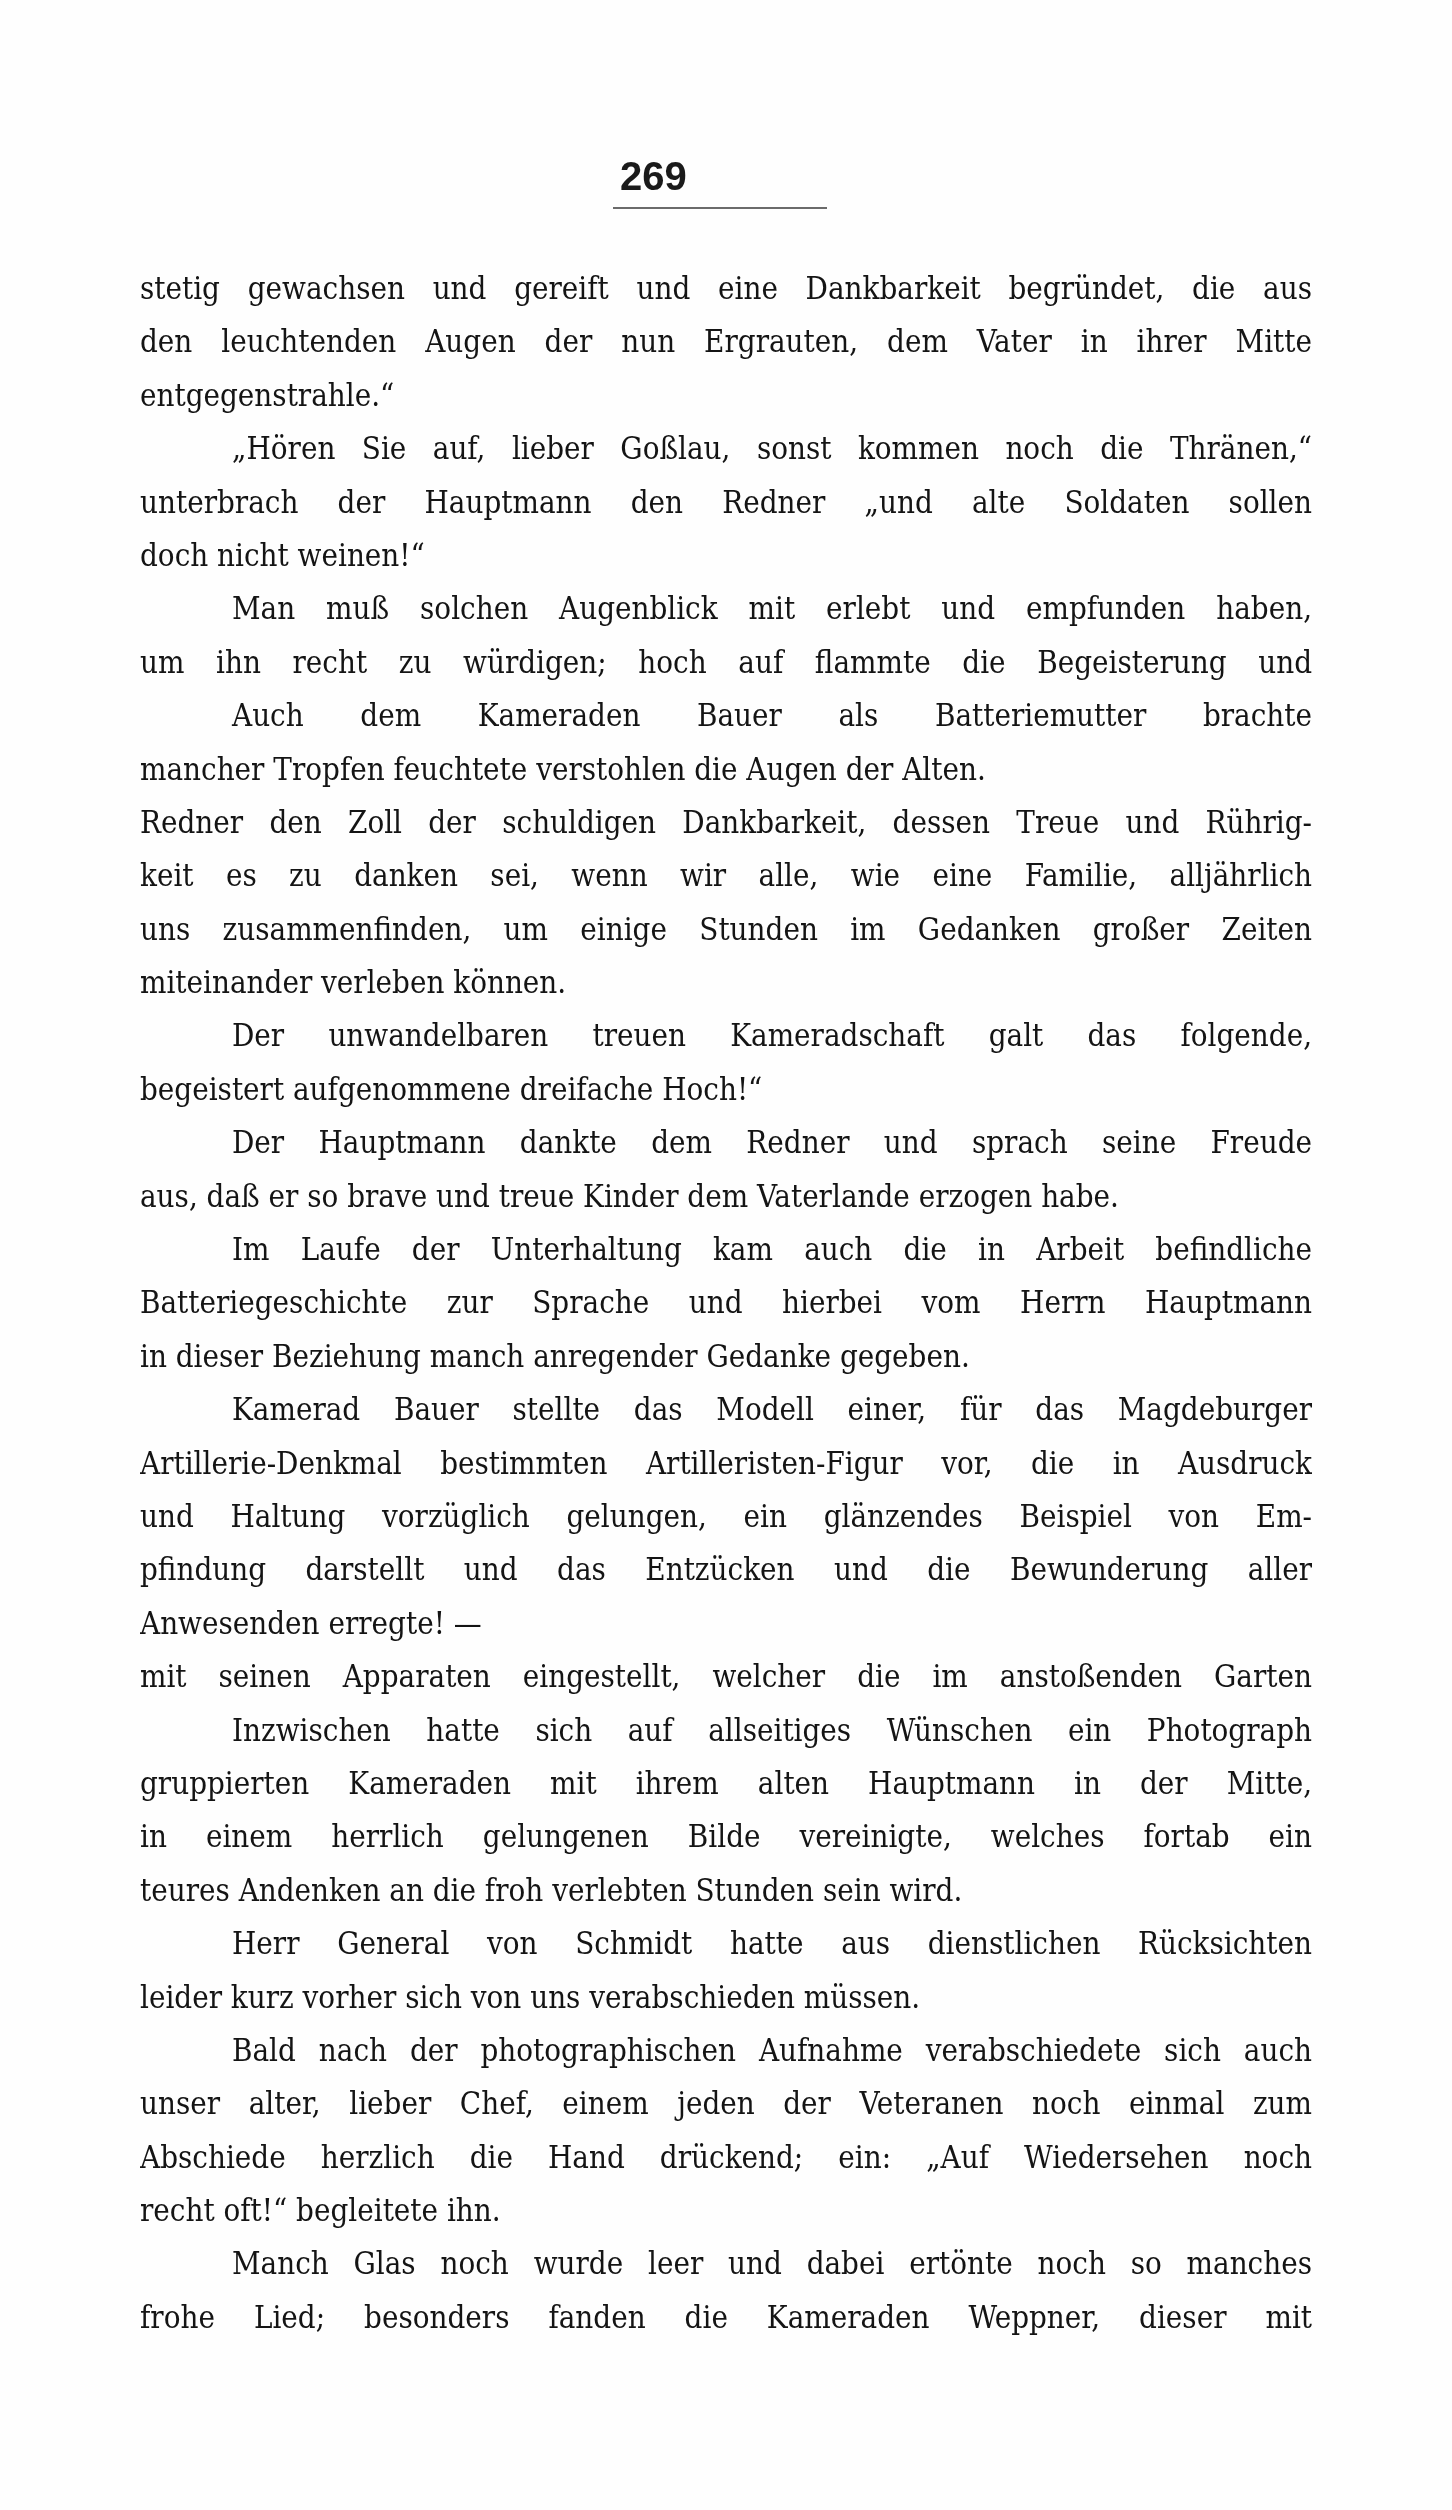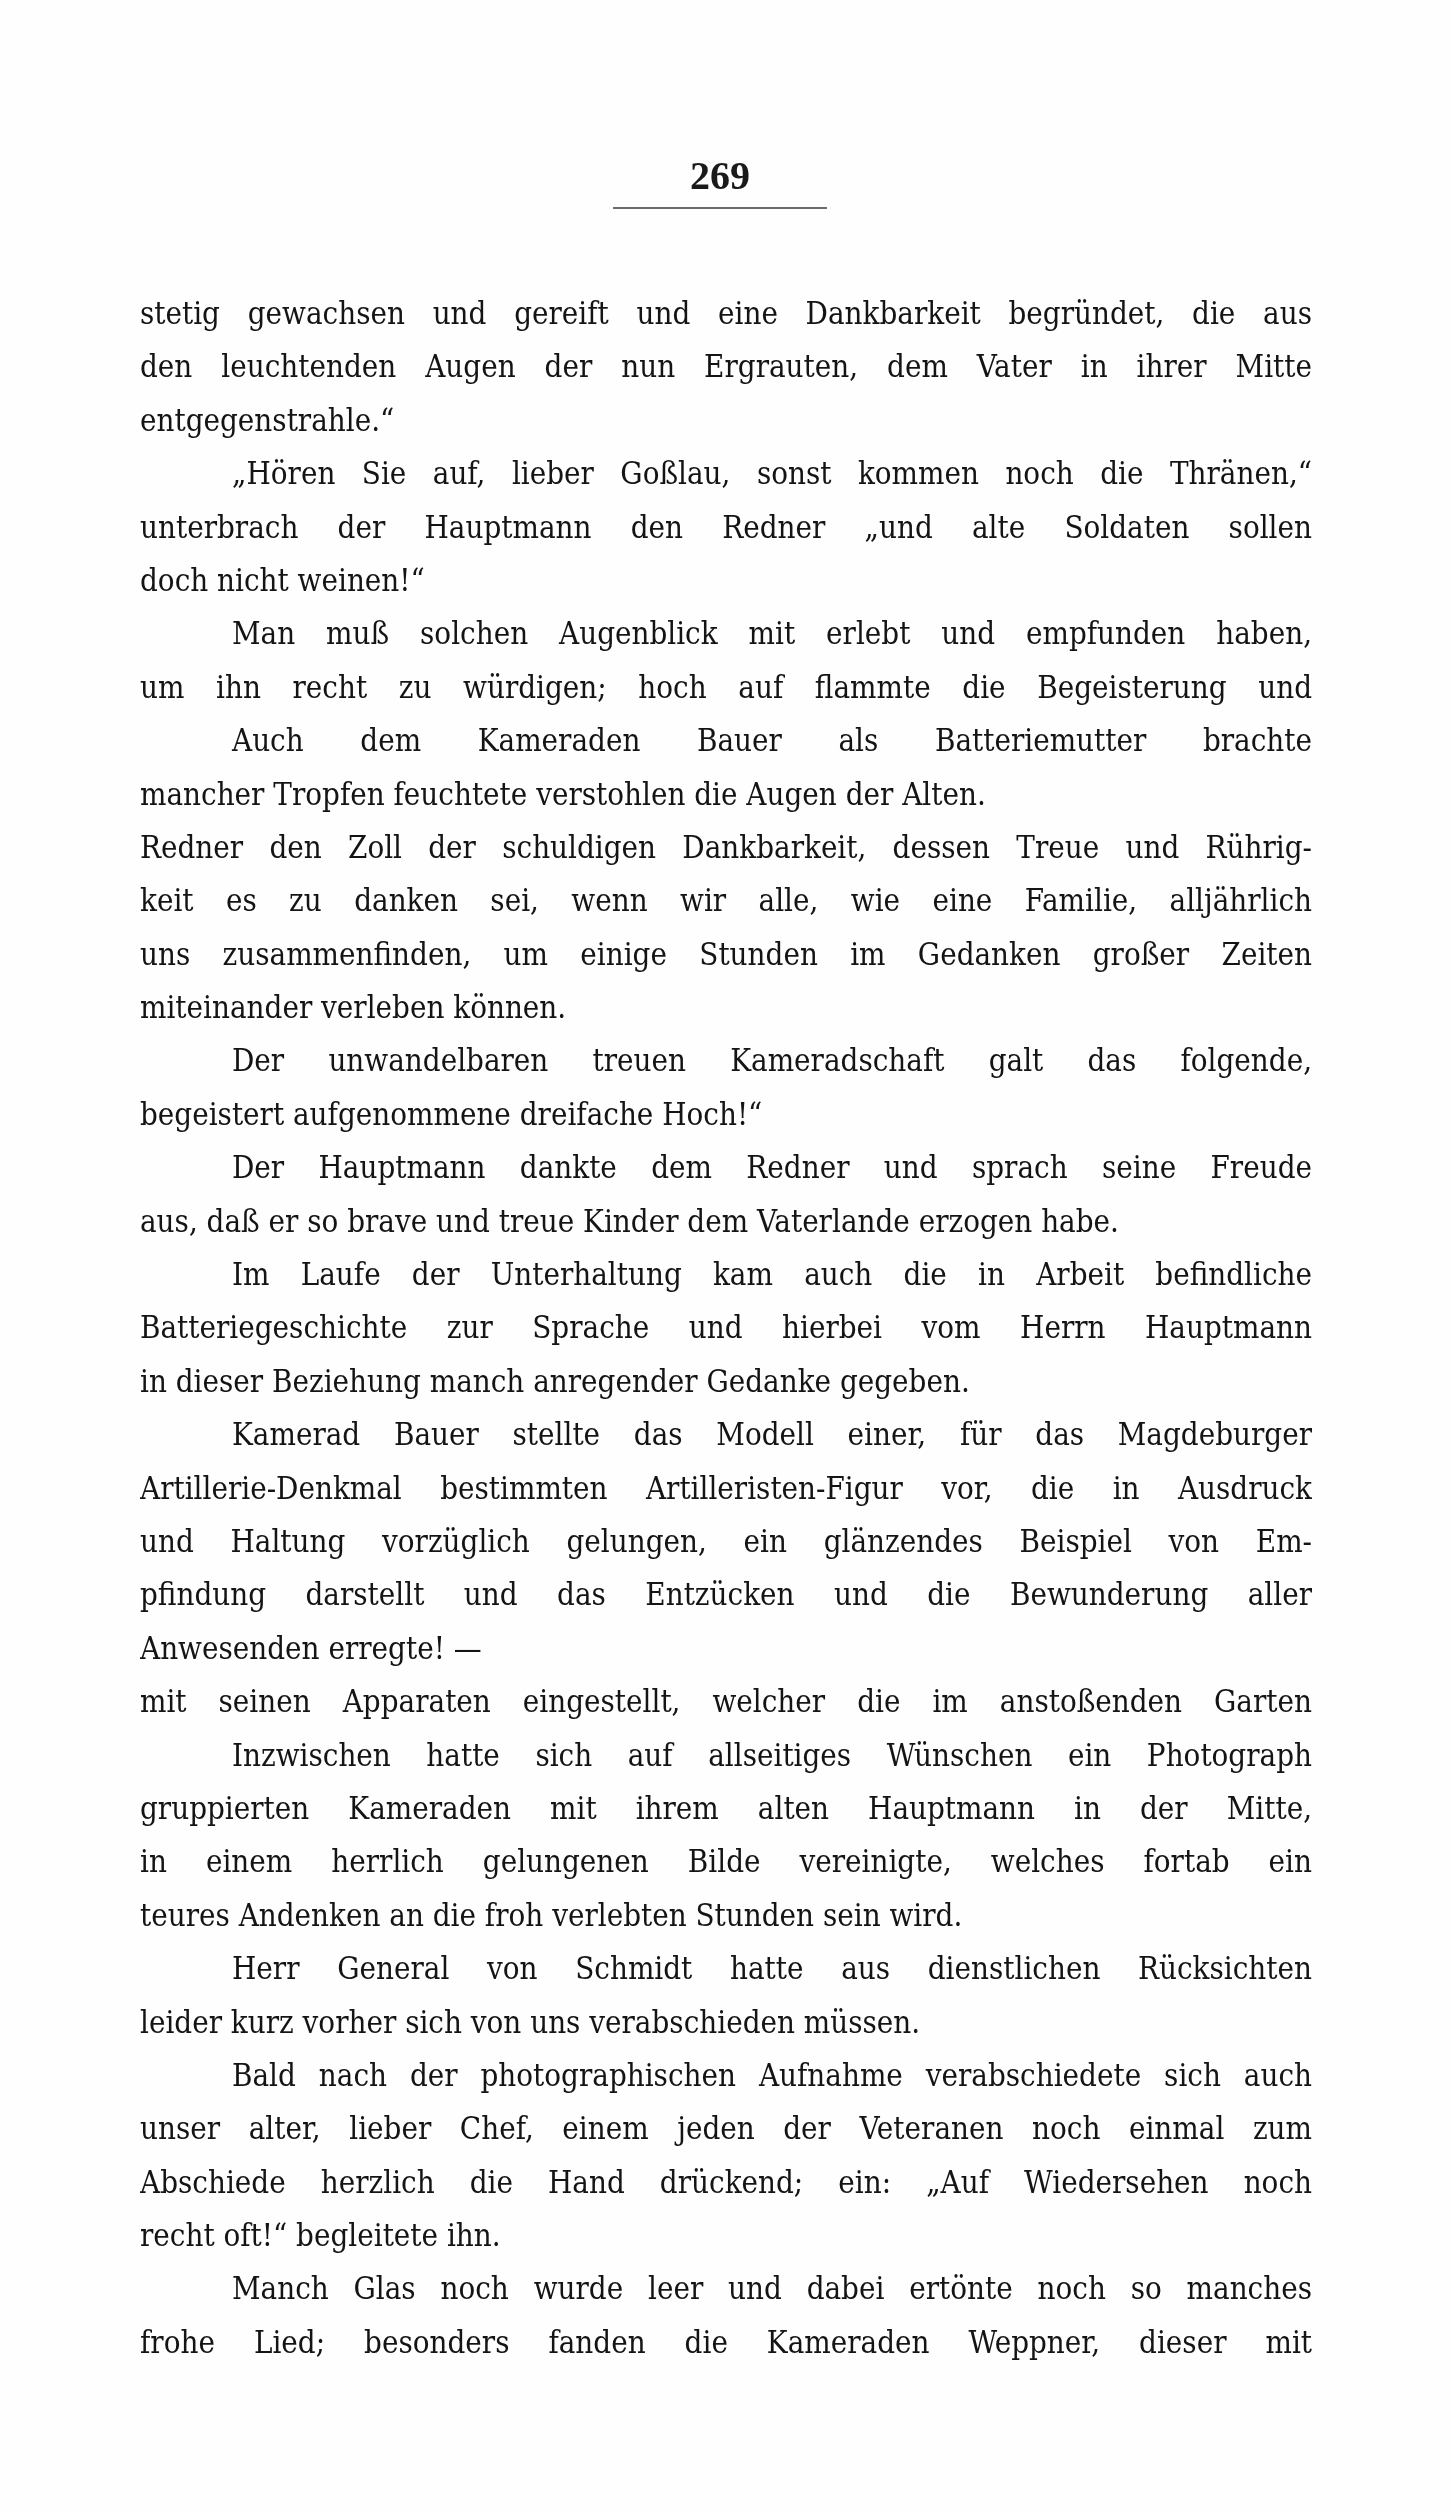--- a/index.html
+++ b/index.html
@@ -3,34 +3,32 @@
 <meta charset="utf-8">
 <style>
   html, body { margin: 0; padding: 0; background: #ffffff; }
   body { width: 1452px; height: 2510px; position: relative; overflow: hidden; }
   .page {
     position: absolute; left: 0; top: 0; width: 1452px; height: 2510px;
     background: #fefefe;
   }
   .page-number {
     position: absolute; left: 620px; width: 200px; top: 154px;
-    text-align: center;
-    font-family: Liberation Serif, serif; font-size: 40px; font-weight: bold;
+    font-family: Liberation Sans, sans-serif; font-size: 40px; font-weight: bold;
     color: #1a1a1a; line-height: 44px;
   }
   .page-rule {
     position: absolute; left: 613px; top: 207px; width: 214px; height: 2px;
     background: #6b6b6b;
   }
   .body-text {
     position: absolute; left: 140px; top: 262px; width: 1172px;
     font-family: "DejaVu Serif", serif;
     font-size: 31px; line-height: 53.4px; color: #141414;
     font-stretch: condensed;
-    margin-top: 25px;
   }
   .line {
     display: block; height: 53.4px; white-space: nowrap;
     text-align: justify; text-align-last: justify;
     overflow: hidden;
     transform-origin: left center;
   }
   .line.indent { padding-left: 92px; }
   .line.last { text-align-last: left; }
 </style>

